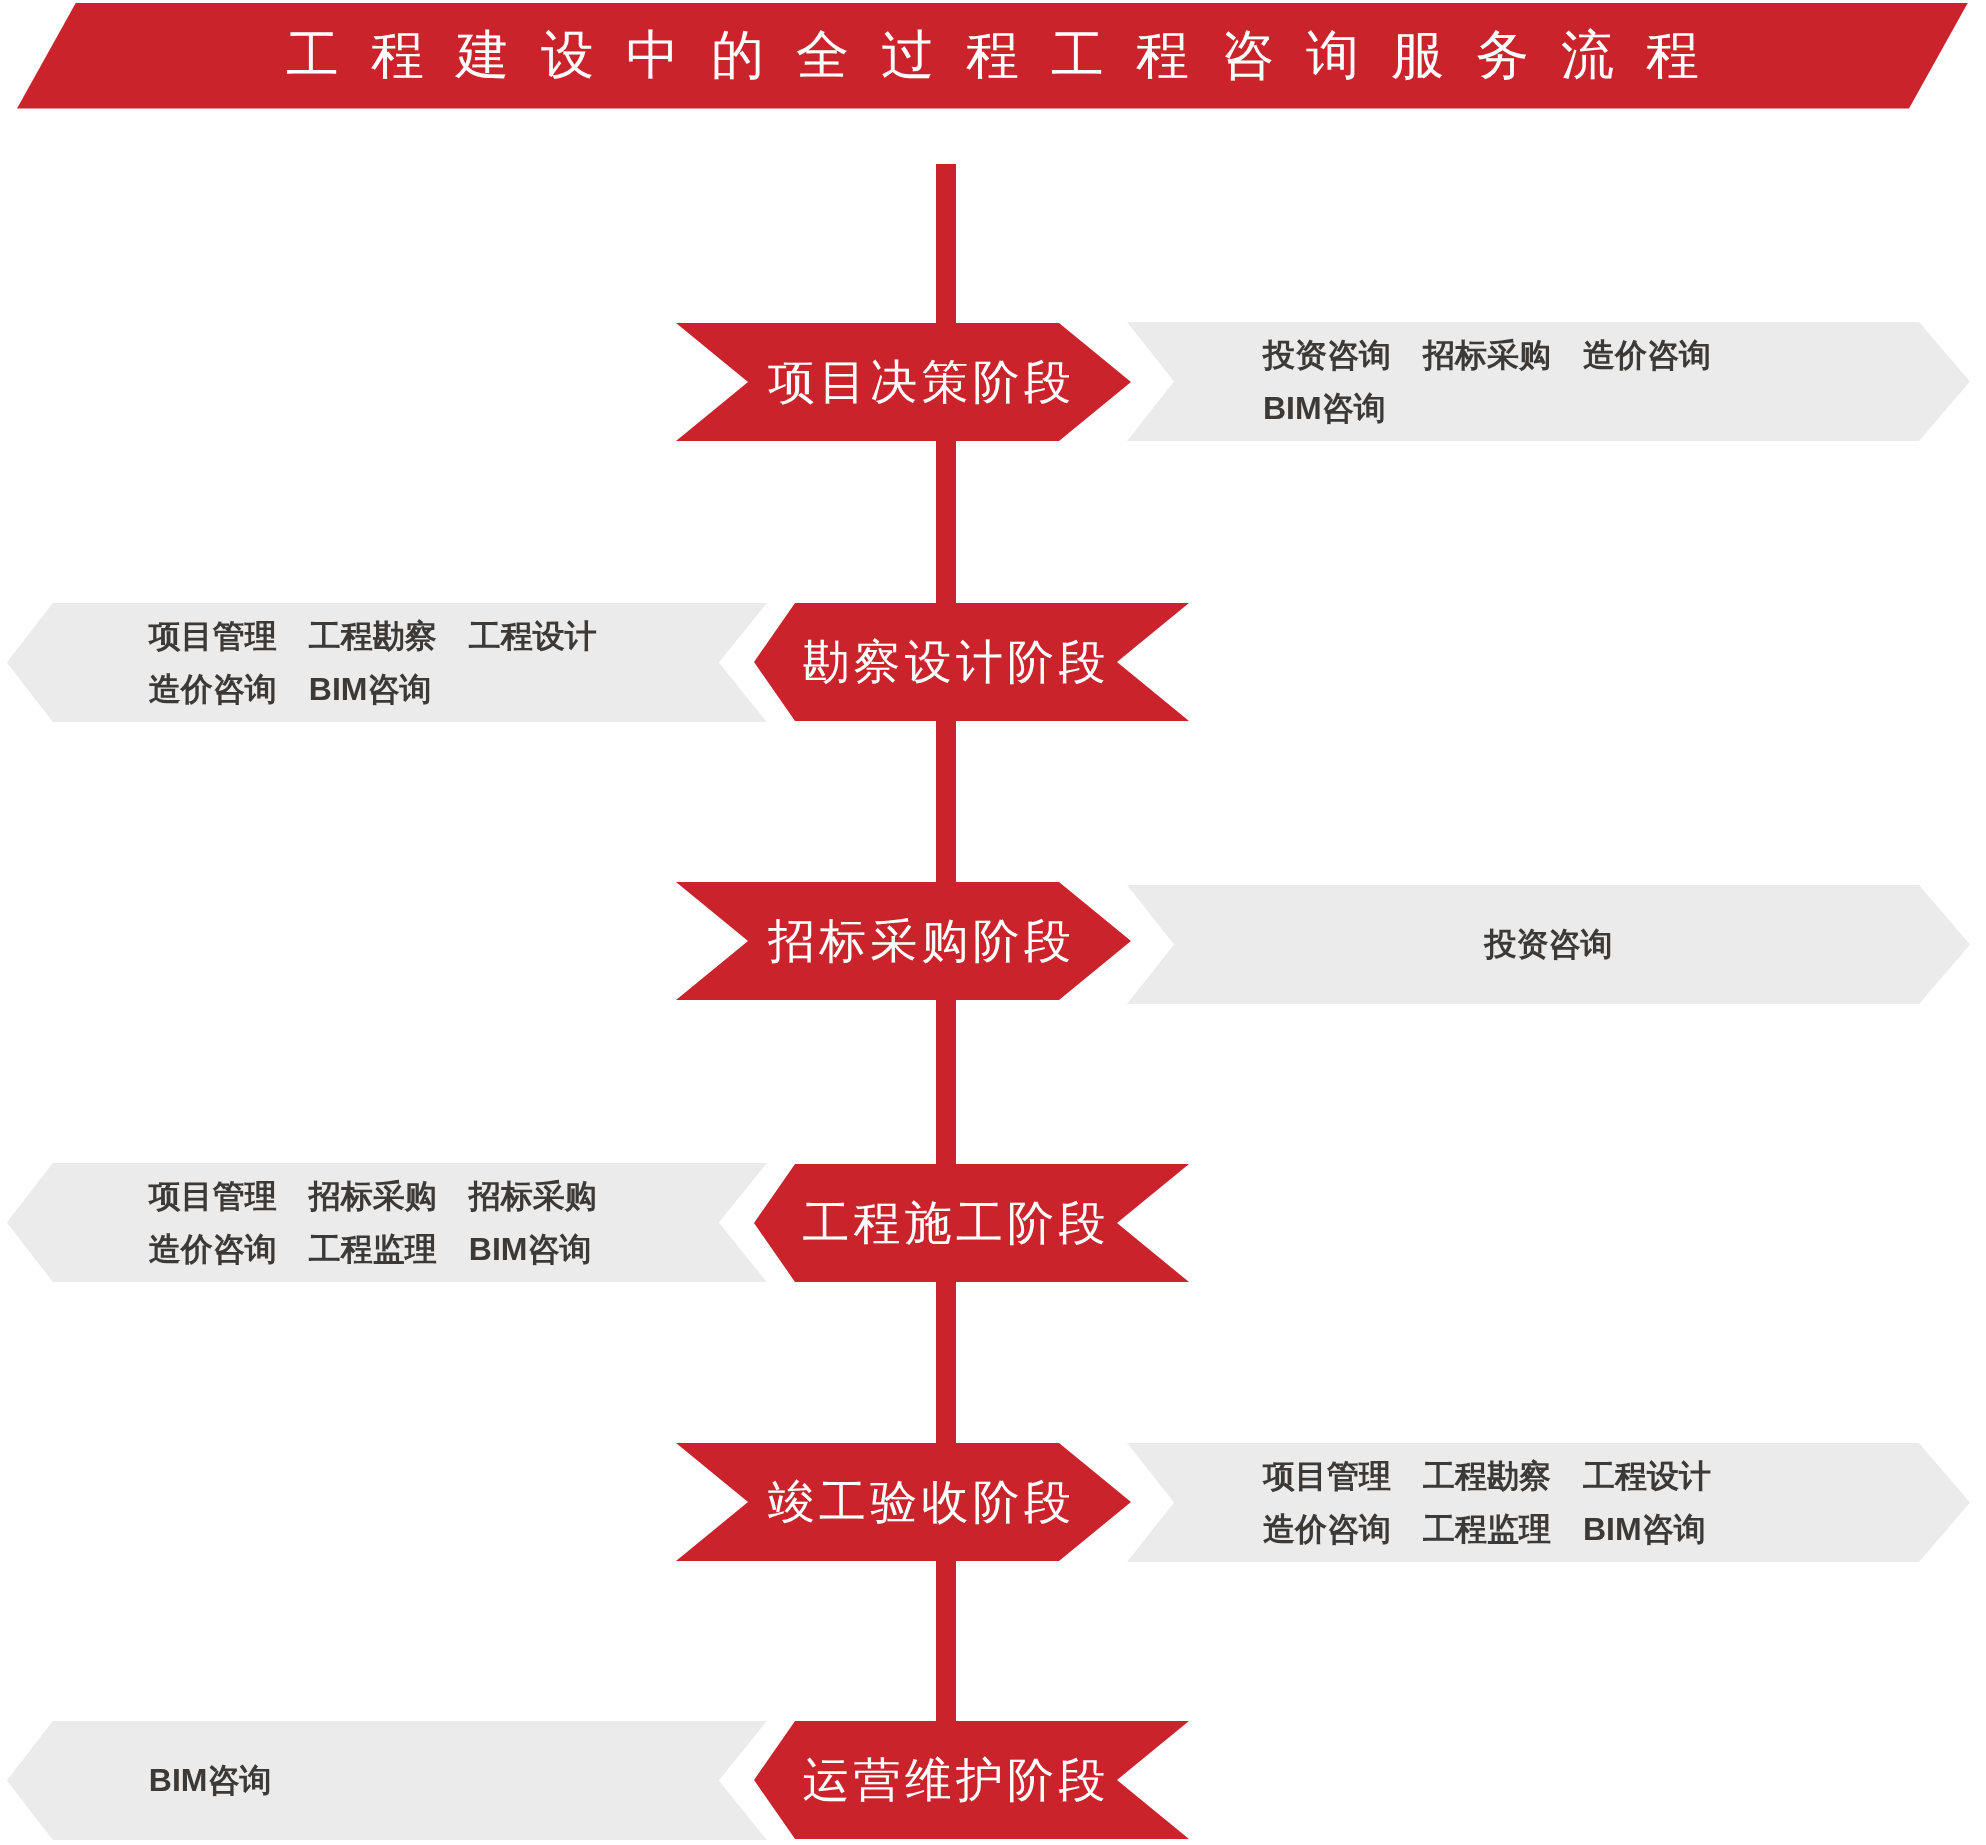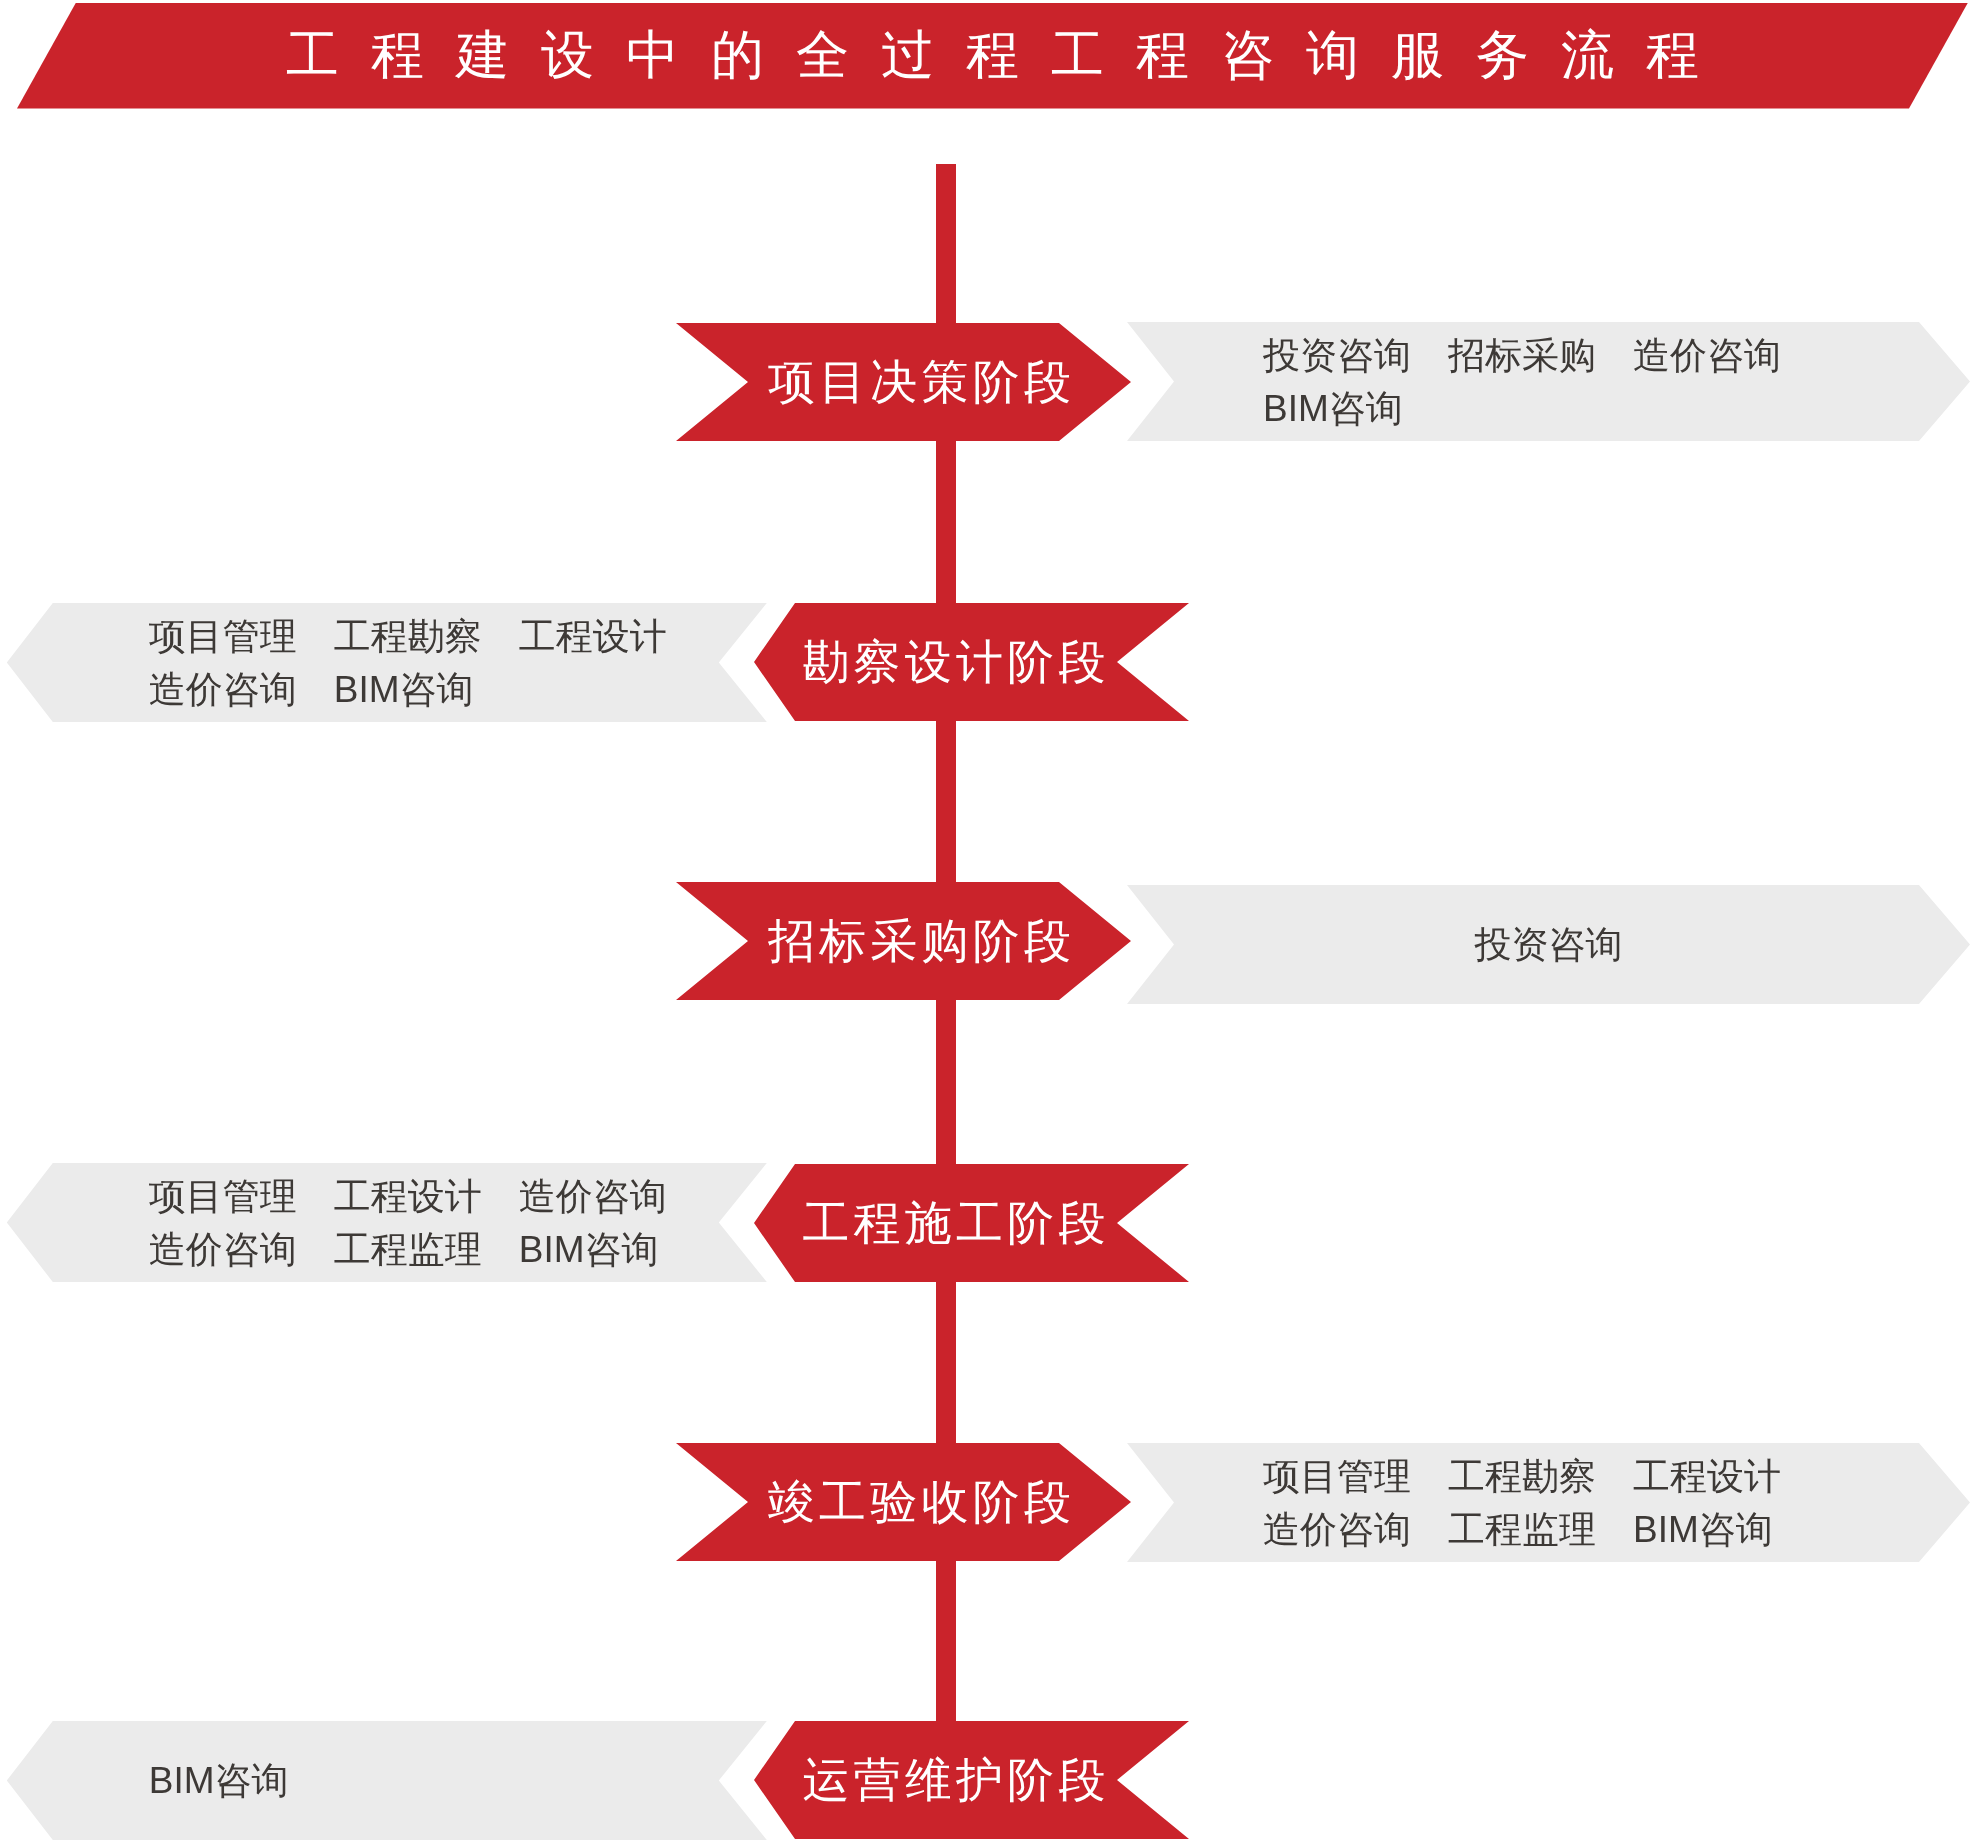--- a/index.html
+++ b/index.html
@@ -56,22 +56,22 @@
     padding-left:136px;box-sizing:border-box;
   }
   .gray-banner.left{
     left:6.8px;width:760px;
     clip-path:polygon(46px 0, 100% 0, 712px 50%, 100% 100%, 46px 100%, 0 50%);
     padding-left:142px;box-sizing:border-box;
   }
   .gray-banner.centered{padding-left:0;}
   .gray-banner.centered .svc-row{text-align:center;}
   .svc-row{
-    color:var(--ink);font-size:37px;line-height:53px;white-space:nowrap;
-    word-spacing:12px;font-weight:normal;
+    color:var(--ink);font-size:32px;line-height:53px;white-space:nowrap;
+    word-spacing:12px;font-weight:bold;
   }
 </style>
 </head>
 <body>
 
 <div id="canvas">
 
   <div class="title-banner">
     <div class="title-text">工程建设中的全过程工程咨询服务流程</div>
   </div>
@@ -95,21 +95,21 @@
   </div>
 
   <div class="gray-banner right centered" style="top:885px">
     <div class="svc-row">投资咨询</div>
   </div>
   <div class="arrow right" style="top:882px">
     <span class="arrow-label">招标采购阶段</span>
   </div>
 
   <div class="gray-banner left" style="top:1163px">
-    <div class="svc-row">项目管理　工程设计　造价咨询</div>
+    <div class="svc-row">项目管理　招标采购　招标采购</div>
     <div class="svc-row">造价咨询　工程监理　BIM咨询</div>
   </div>
   <div class="arrow left" style="top:1164px">
     <span class="arrow-label">工程施工阶段</span>
   </div>
 
   <div class="gray-banner right" style="top:1443px">
     <div class="svc-row">项目管理　工程勘察　工程设计</div>
     <div class="svc-row">造价咨询　工程监理　BIM咨询</div>
   </div>

